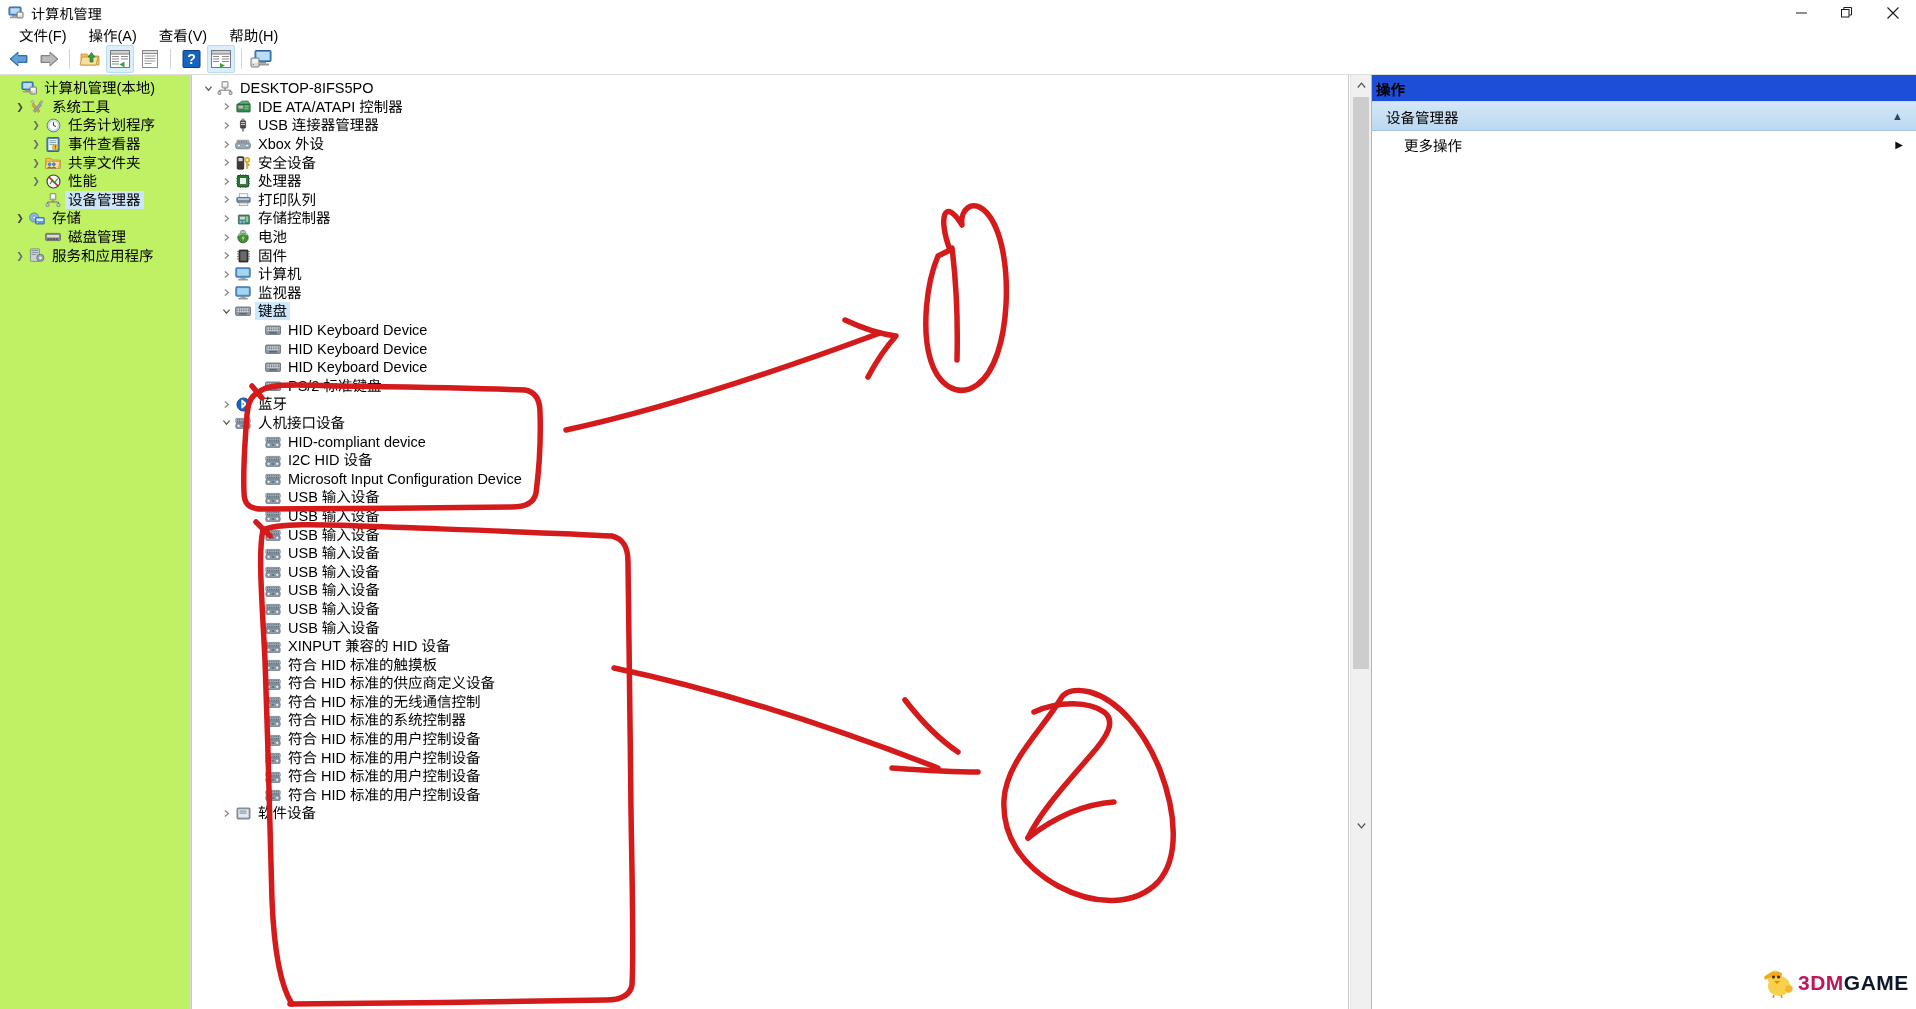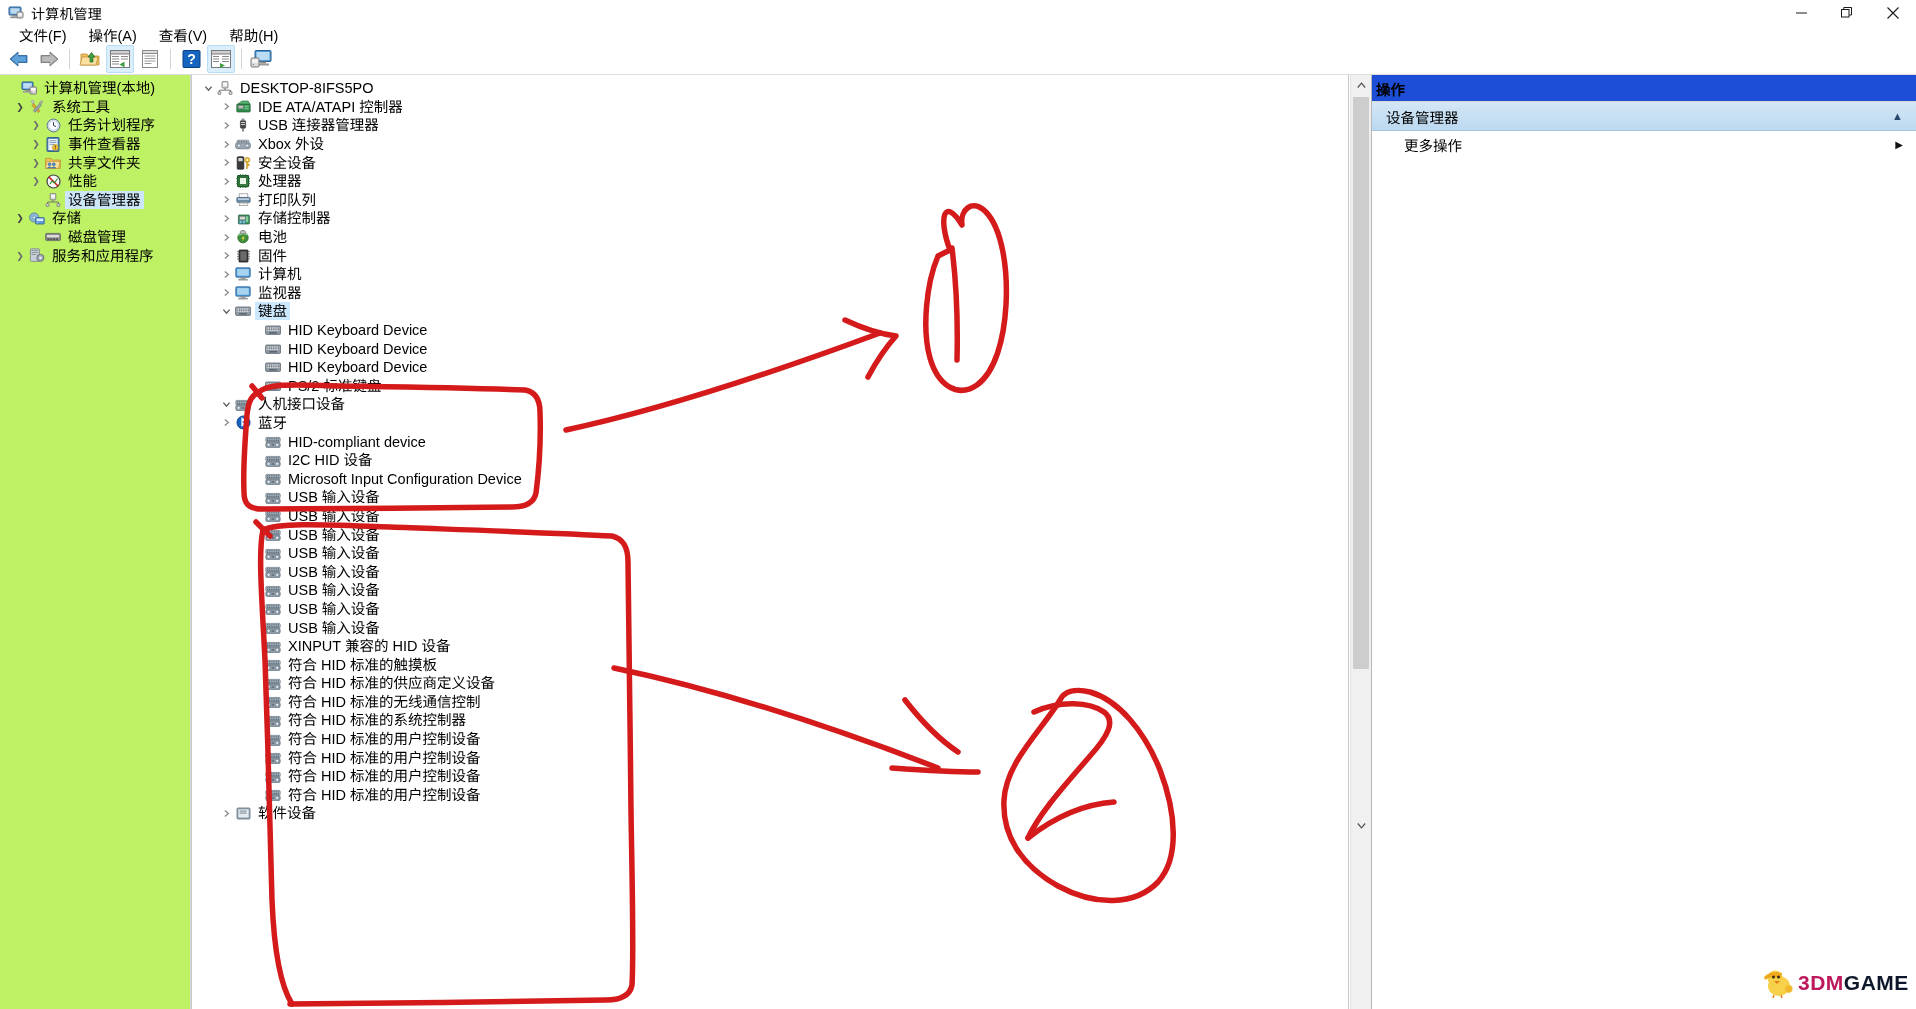--- a/index.html
+++ b/index.html
@@ -752,65 +752,65 @@
                     <rect x="9.4" y="5.2" width="1.3" height="1.2"></rect>
                     <rect x="11.2" y="5.2" width="1.3" height="1.2"></rect>
                     <rect x="13" y="5.2" width="1.3" height="1.2"></rect>
                     <rect x="4" y="8" width="8" height="1.5" rx="0.4"></rect>
                   </g>
                 </svg>
               </span>
               <span class="tlabel">PS/2 标准键盘</span>
             </div>
             <div class="row m1">
-              <span class="twisty open">
-                <svg width="9" height="9" viewBox="0 0 9 9">
-                  <polyline points="1.4,2.6 4.5,6.2 7.6,2.6" fill="none" stroke="#5a5a5a" stroke-width="1.3"></polyline>
-                </svg>
-              </span>
-              <span class="ticon">
-                <svg width="16" height="13" viewBox="0 0 16 13">
-                  <rect x="0.8" y="2.4" width="14.4" height="4.6" rx="1" fill="#a8b6c2" stroke="#6a7884" stroke-width="0.7"></rect>
-                  <g fill="#5f6d78">
-                    <rect x="2" y="3.2" width="1.2" height="1.2"></rect>
-                    <rect x="3.8" y="3.2" width="1.2" height="1.2"></rect>
-                    <rect x="5.6" y="3.2" width="1.2" height="1.2"></rect>
-                    <rect x="7.4" y="3.2" width="1.2" height="1.2"></rect>
-                    <rect x="9.2" y="3.2" width="1.2" height="1.2"></rect>
-                    <rect x="11" y="3.2" width="1.2" height="1.2"></rect>
-                    <rect x="12.8" y="3.2" width="1.2" height="1.2"></rect>
-                    <rect x="2" y="5" width="1.2" height="1.2"></rect>
-                    <rect x="3.8" y="5" width="1.2" height="1.2"></rect>
-                    <rect x="5.6" y="5" width="1.2" height="1.2"></rect>
-                    <rect x="7.4" y="5" width="1.2" height="1.2"></rect>
-                    <rect x="9.2" y="5" width="1.2" height="1.2"></rect>
-                    <rect x="11" y="5" width="1.2" height="1.2"></rect>
-                    <rect x="12.8" y="5" width="1.2" height="1.2"></rect>
-                  </g>
-                  <rect x="0.8" y="7" width="14.4" height="5.8" rx="2" fill="#8f9eaa" stroke="#5f6d78" stroke-width="0.7"></rect>
-                  <circle cx="3.6" cy="9.8" r="1.6" fill="#e8eef4" stroke="#5f6d78" stroke-width="0.5"></circle>
-                  <circle cx="12.2" cy="9.8" r="1.6" fill="#e8eef4" stroke="#5f6d78" stroke-width="0.5"></circle>
-                  <rect x="6.6" y="8.8" width="2.6" height="2.2" fill="#6a7884"></rect>
-                </svg>
-              </span>
-              <span class="tlabel">人机接口设备</span>
-            </div>
-            <div class="row m1">
               <span class="twisty">
                 <svg width="9" height="9" viewBox="0 0 9 9">
                   <polyline points="2.8,1.4 6.4,4.5 2.8,7.6" fill="none" stroke="#8a8a8a" stroke-width="1.3"></polyline>
                 </svg>
               </span>
               <span class="ticon">
                 <svg width="15" height="15" viewBox="0 0 15 15">
                   <circle cx="7.5" cy="7.5" r="6.6" fill="#1565c0" stroke="#0d3f80" stroke-width="0.8"></circle>
                   <path d="M6 4.2 L9.8 7.5 L6 10.8 L6 3.2 L9.8 6.5 L6 9.8" fill="none" stroke="#ffffff" stroke-width="1.3" stroke-linejoin="round"></path>
                 </svg>
               </span>
               <span class="tlabel">蓝牙</span>
+            </div>
+            <div class="row m1">
+              <span class="twisty open">
+                <svg width="9" height="9" viewBox="0 0 9 9">
+                  <polyline points="1.4,2.6 4.5,6.2 7.6,2.6" fill="none" stroke="#5a5a5a" stroke-width="1.3"></polyline>
+                </svg>
+              </span>
+              <span class="ticon">
+                <svg width="16" height="13" viewBox="0 0 16 13">
+                  <rect x="0.8" y="2.4" width="14.4" height="4.6" rx="1" fill="#a8b6c2" stroke="#6a7884" stroke-width="0.7"></rect>
+                  <g fill="#5f6d78">
+                    <rect x="2" y="3.2" width="1.2" height="1.2"></rect>
+                    <rect x="3.8" y="3.2" width="1.2" height="1.2"></rect>
+                    <rect x="5.6" y="3.2" width="1.2" height="1.2"></rect>
+                    <rect x="7.4" y="3.2" width="1.2" height="1.2"></rect>
+                    <rect x="9.2" y="3.2" width="1.2" height="1.2"></rect>
+                    <rect x="11" y="3.2" width="1.2" height="1.2"></rect>
+                    <rect x="12.8" y="3.2" width="1.2" height="1.2"></rect>
+                    <rect x="2" y="5" width="1.2" height="1.2"></rect>
+                    <rect x="3.8" y="5" width="1.2" height="1.2"></rect>
+                    <rect x="5.6" y="5" width="1.2" height="1.2"></rect>
+                    <rect x="7.4" y="5" width="1.2" height="1.2"></rect>
+                    <rect x="9.2" y="5" width="1.2" height="1.2"></rect>
+                    <rect x="11" y="5" width="1.2" height="1.2"></rect>
+                    <rect x="12.8" y="5" width="1.2" height="1.2"></rect>
+                  </g>
+                  <rect x="0.8" y="7" width="14.4" height="5.8" rx="2" fill="#8f9eaa" stroke="#5f6d78" stroke-width="0.7"></rect>
+                  <circle cx="3.6" cy="9.8" r="1.6" fill="#e8eef4" stroke="#5f6d78" stroke-width="0.5"></circle>
+                  <circle cx="12.2" cy="9.8" r="1.6" fill="#e8eef4" stroke="#5f6d78" stroke-width="0.5"></circle>
+                  <rect x="6.6" y="8.8" width="2.6" height="2.2" fill="#6a7884"></rect>
+                </svg>
+              </span>
+              <span class="tlabel">人机接口设备</span>
             </div>
             <div class="row m2">
               <span class="twisty"></span>
               <span class="ticon">
                 <svg width="16" height="13" viewBox="0 0 16 13">
                   <rect x="0.8" y="2.4" width="14.4" height="4.6" rx="1" fill="#a8b6c2" stroke="#6a7884" stroke-width="0.7"></rect>
                   <g fill="#5f6d78">
                     <rect x="2" y="3.2" width="1.2" height="1.2"></rect>
                     <rect x="3.8" y="3.2" width="1.2" height="1.2"></rect>
                     <rect x="5.6" y="3.2" width="1.2" height="1.2"></rect>

